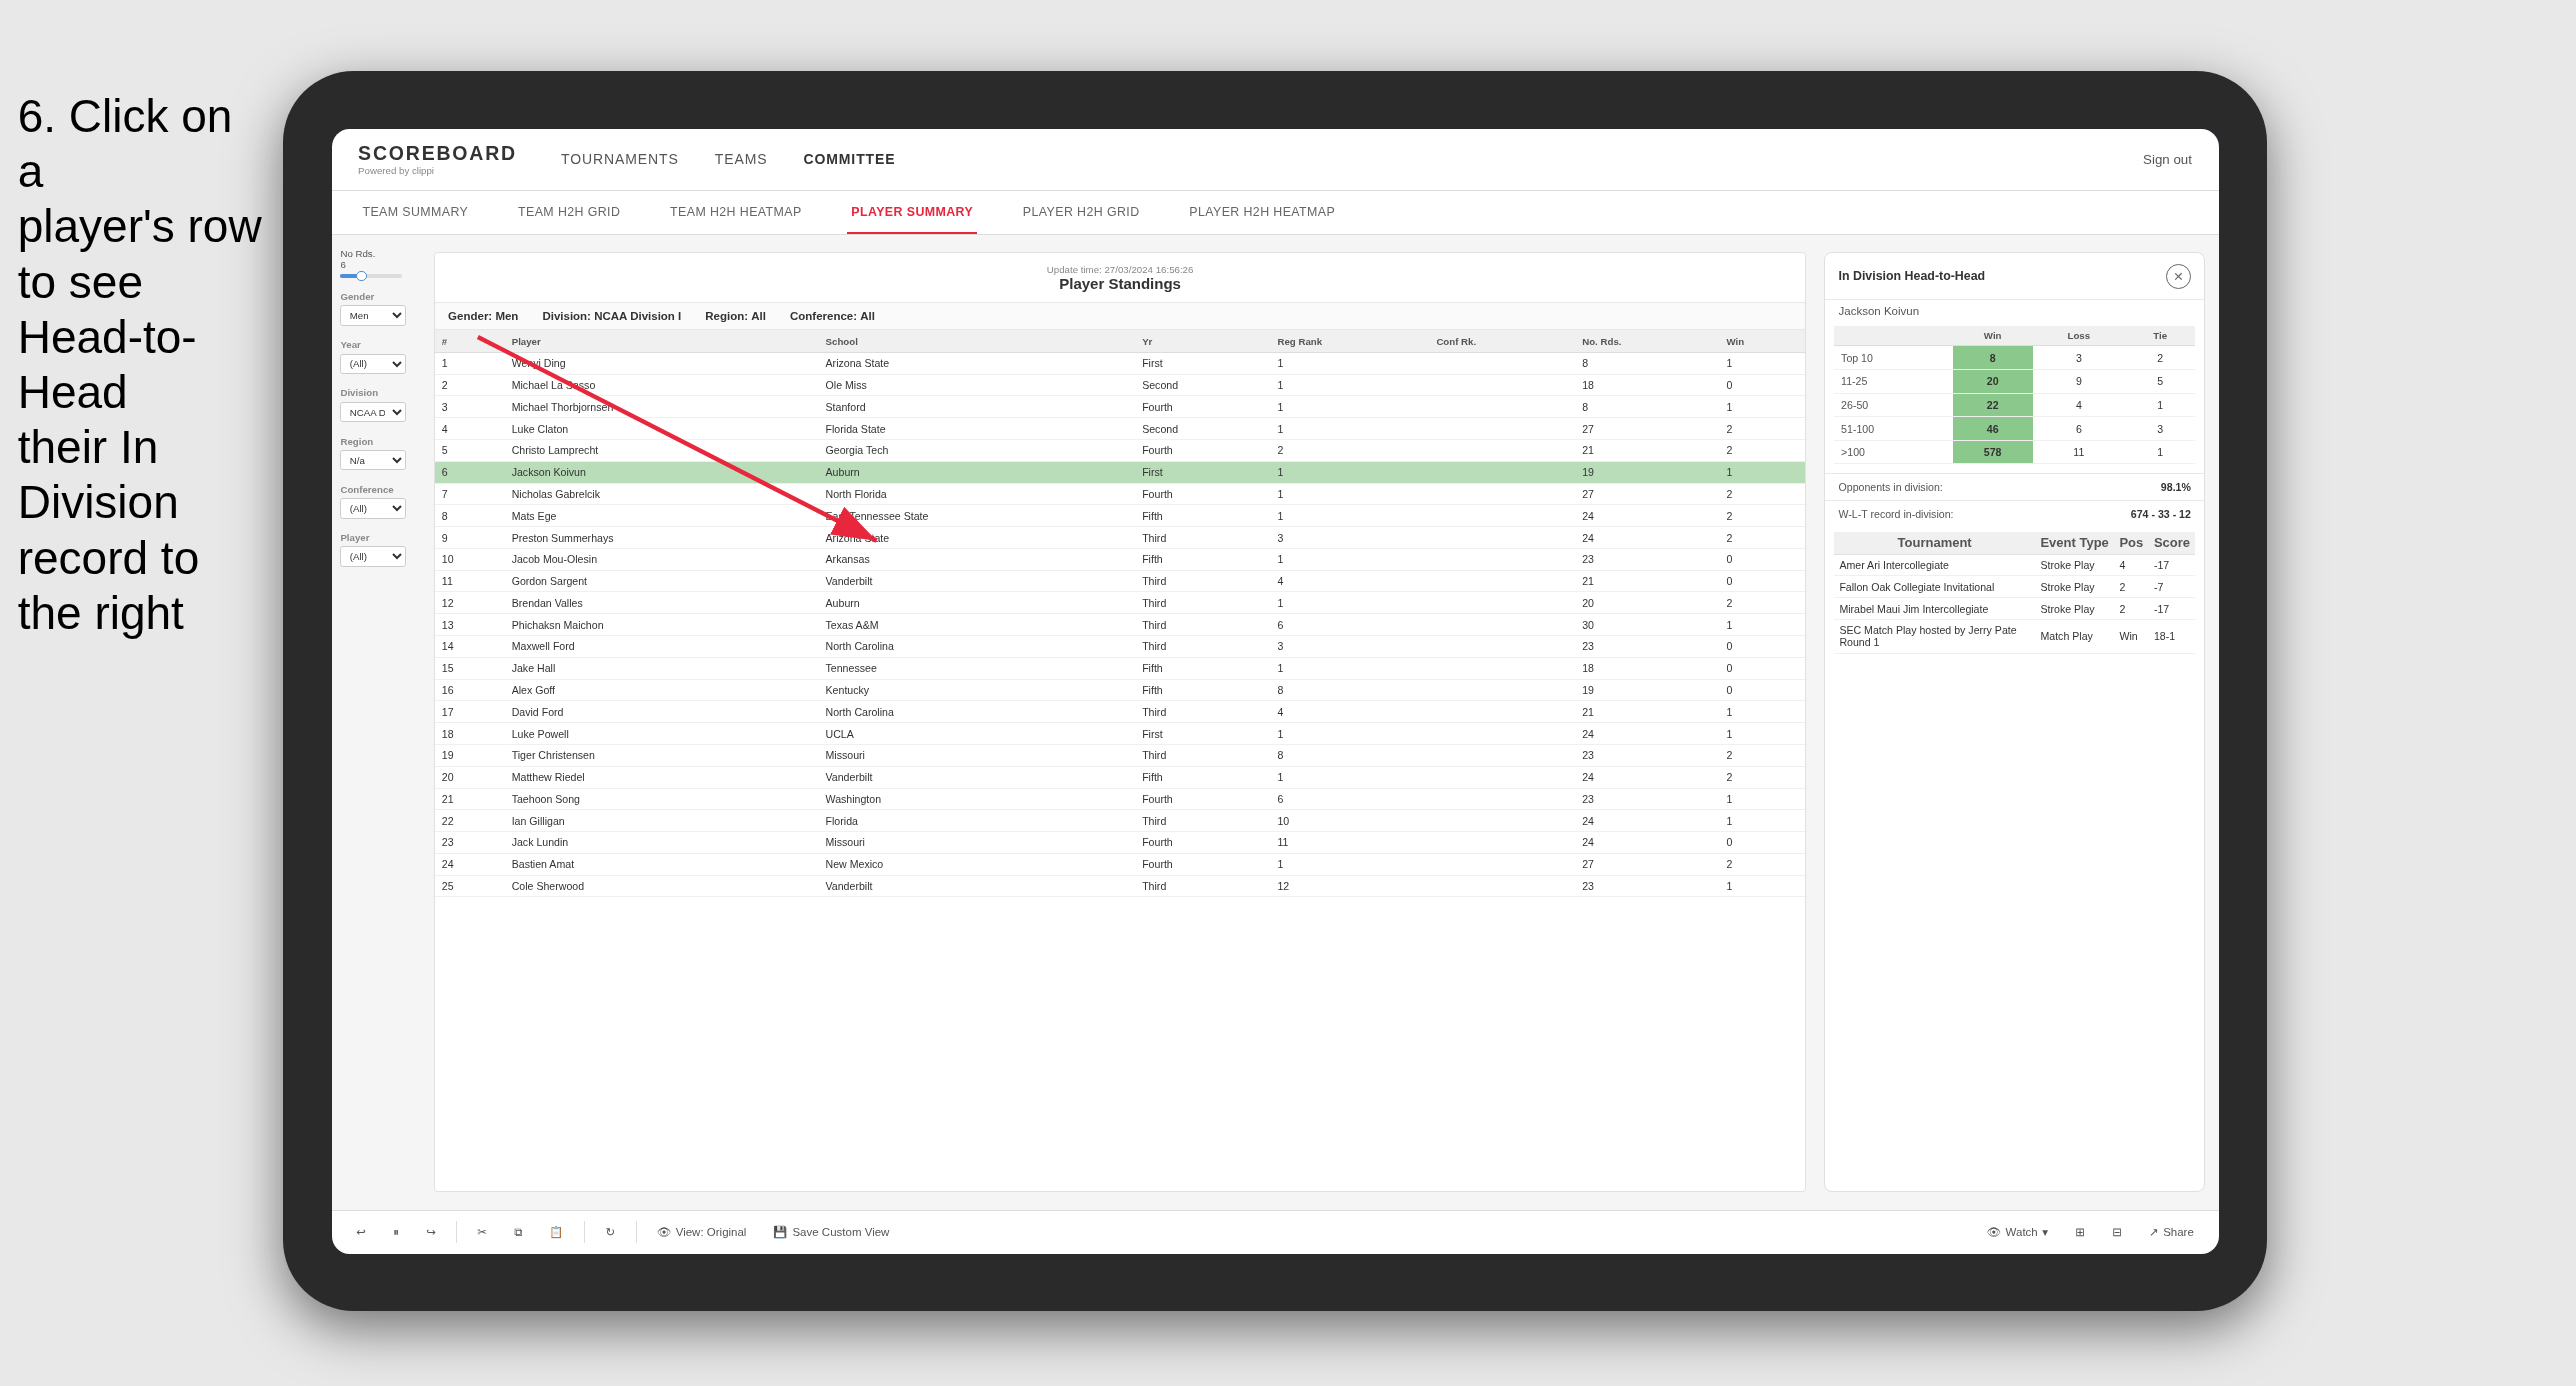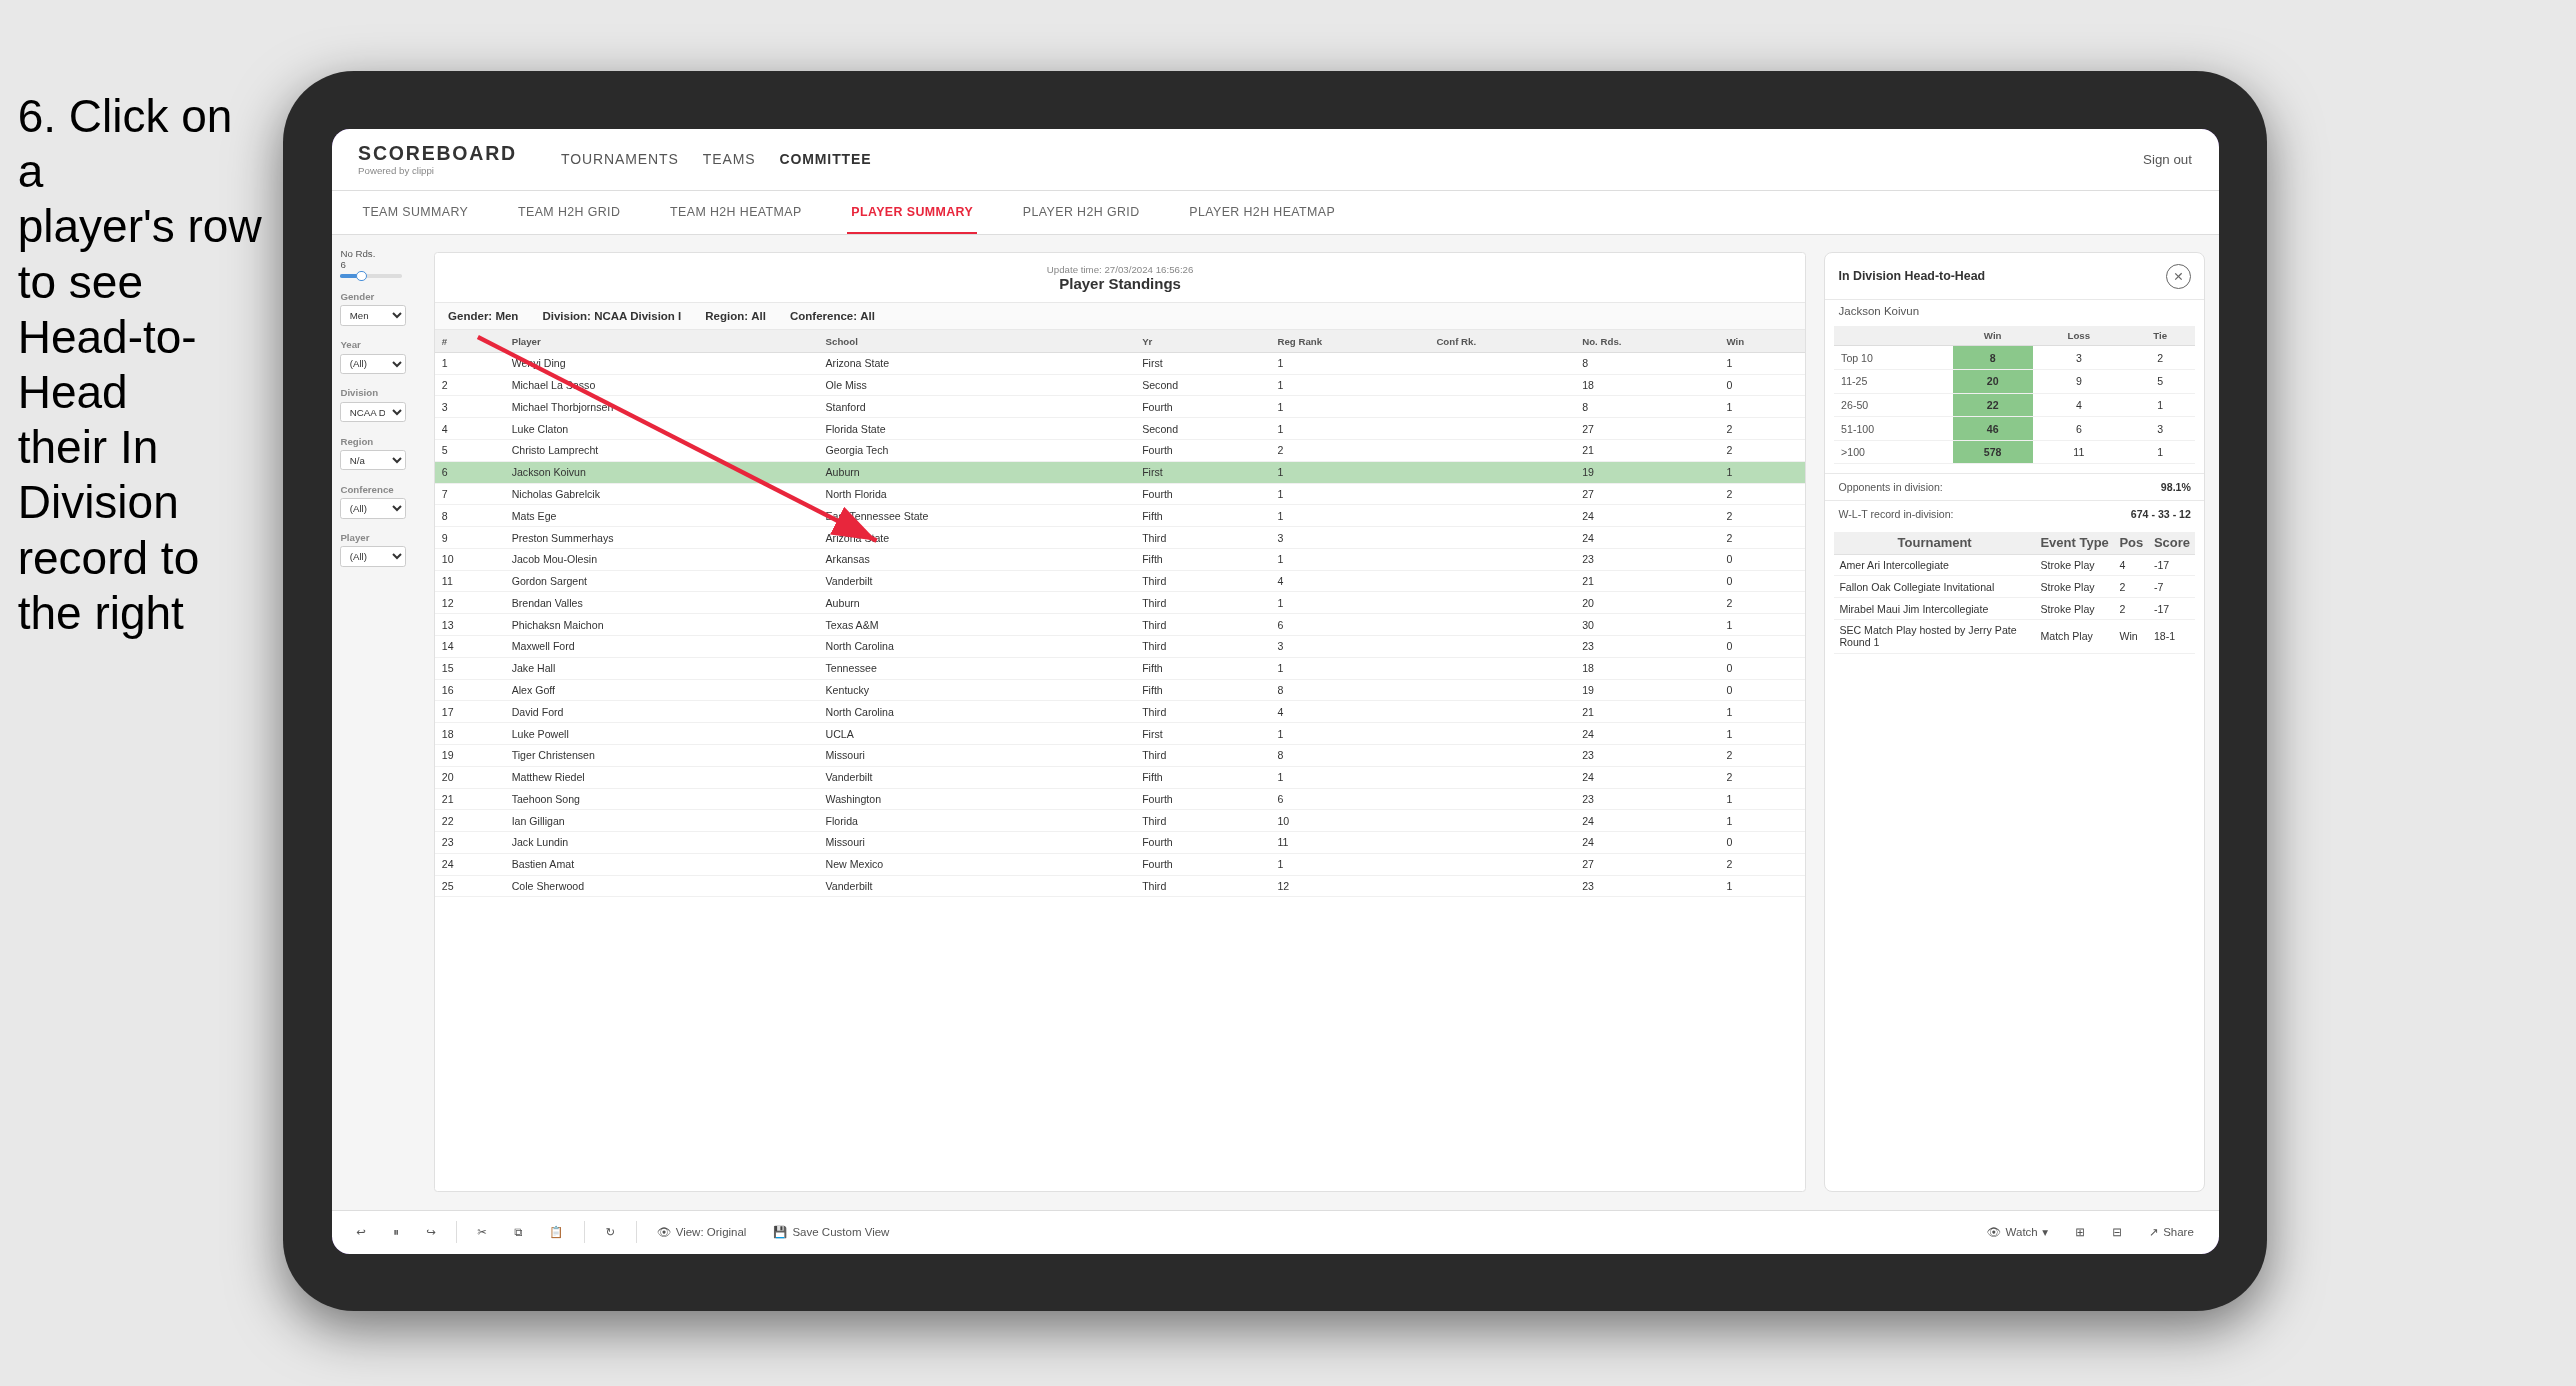--- a/index.html
+++ b/index.html
@@ -74,21 +74,21 @@
       letter-spacing: 1.8px;
     }
 
     .logo-subtitle {
       font-size: 9.7px;
       color: #888;
     }
 
     .nav-links {
       display: flex;
-      gap: 24px;
+      gap: 36px;
       align-items: center;
       flex: 1;
     }
 
     .nav-link {
       font-size: 14px;
       color: #555;
       cursor: pointer;
       text-transform: uppercase;
       letter-spacing: 0.9px;

